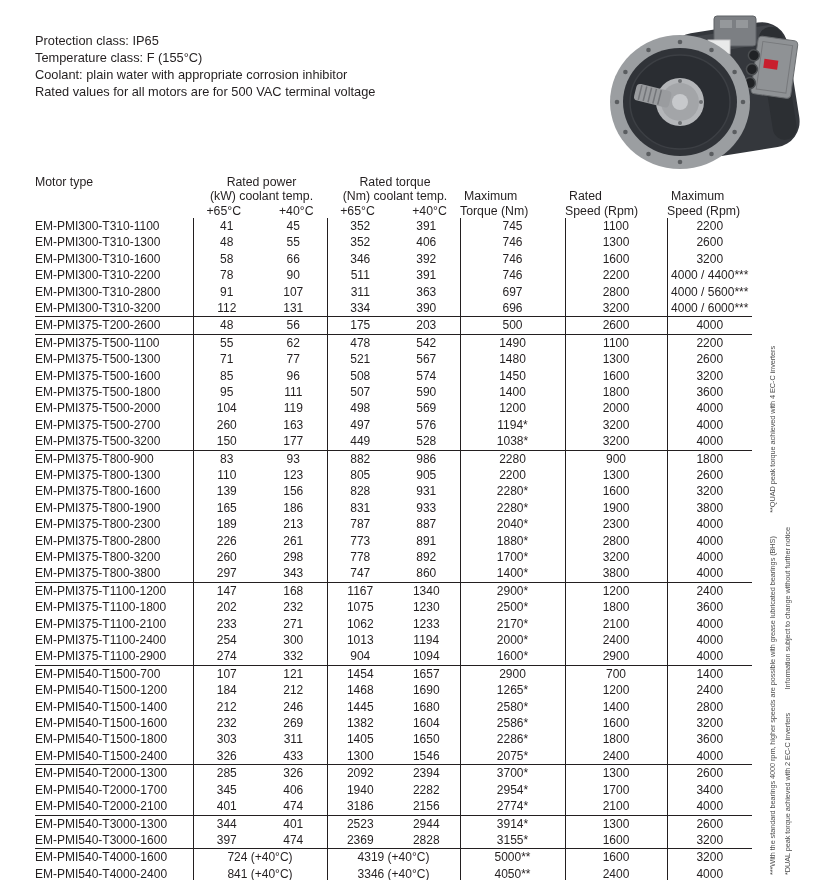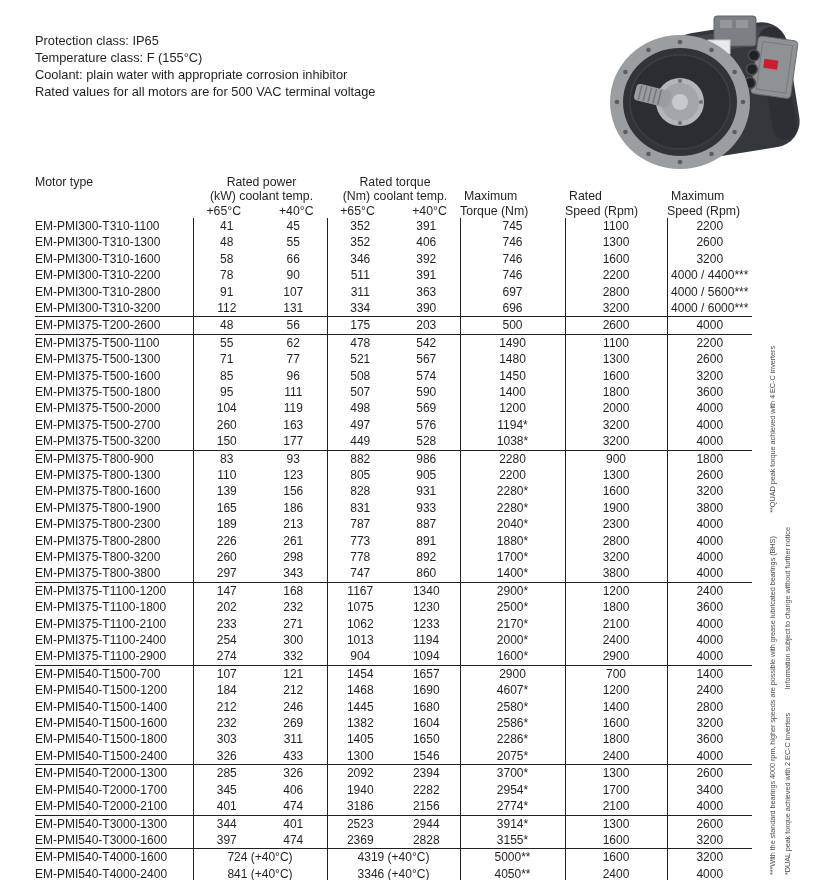--- a/index.html
+++ b/index.html
@@ -460,21 +460,21 @@
         <td class="c-num vline">2900</td>
         <td class="c-num vline">700</td>
         <td class="c-num vline">1400</td>
       </tr>
       <tr>
         <td class="c-name">EM-PMI540-T1500-1200</td>
         <td class="c-num vline">184</td>
         <td class="c-num">212</td>
         <td class="c-num vline">1468</td>
         <td class="c-num">1690</td>
-        <td class="c-num vline">4607*</td>
+        <td class="c-num vline">1265*</td>
         <td class="c-num vline">1200</td>
         <td class="c-num vline">2400</td>
       </tr>
       <tr>
         <td class="c-name">EM-PMI540-T1500-1400</td>
         <td class="c-num vline">212</td>
         <td class="c-num">246</td>
         <td class="c-num vline">1445</td>
         <td class="c-num">1680</td>
         <td class="c-num vline">2580*</td>

